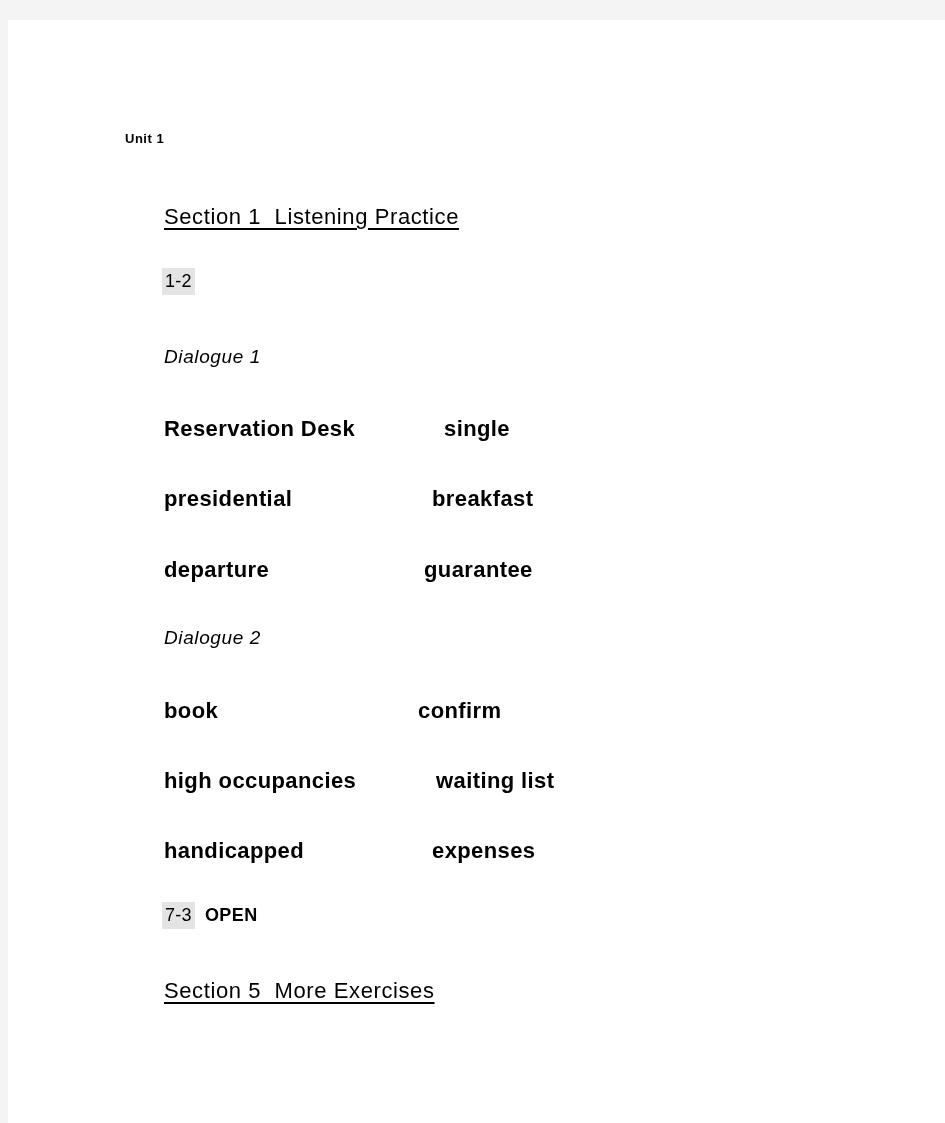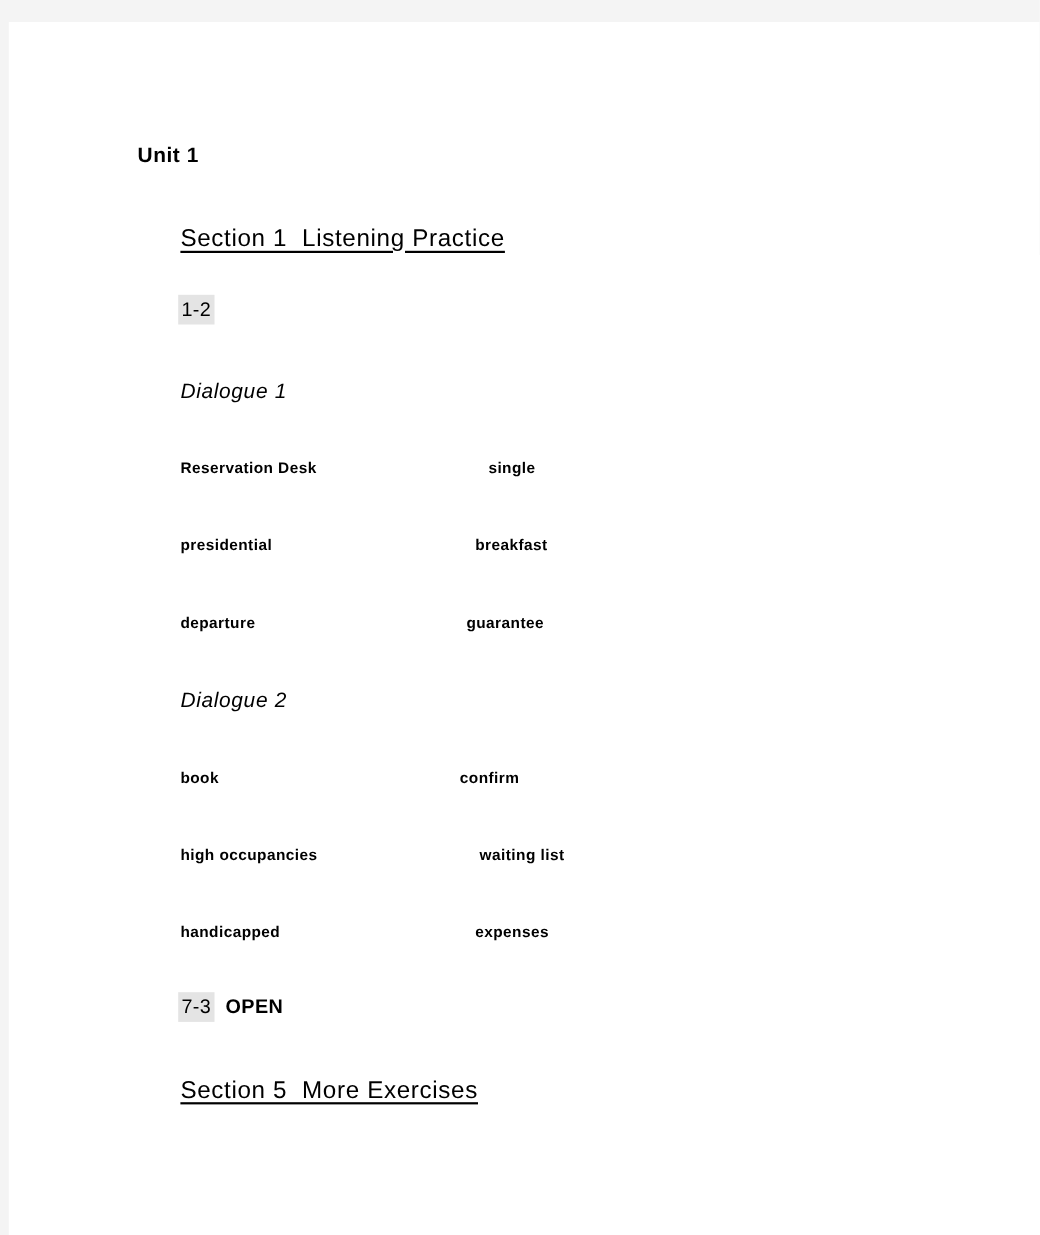--- a/index.html
+++ b/index.html
@@ -28,21 +28,21 @@
   }
   .line {
     position: absolute;
     white-space: pre;
     color: #000000;
     line-height: 1;
   }
   .unit-title {
     left: 117px;
     top: 112px;
-    font-size: 19px;
+    font-size: 13px;
     font-weight: bold;
     letter-spacing: 0.5px;
     text-align: center;
   }
   .section-heading {
     font-size: 22px;
     font-weight: normal;
     text-decoration: underline;
     text-underline-offset: 4px;
     letter-spacing: 0.6px;
@@ -80,21 +80,21 @@
   .dialogue-label {
     font-size: 19px;
     font-style: italic;
     font-weight: normal;
     left: 156px;
     letter-spacing: 0.6px;
   }
   .dialogue-1 { top: 327px; }
   .dialogue-2 { top: 608px; }
   .word {
-    font-size: 14px;
+    font-size: 22px;
     font-weight: bold;
     letter-spacing: 0.4px;
     text-align: center;
   }
   .col-left { left: 156px; }
 </style>
 </head>
 <body>
 
 <div id="page">

